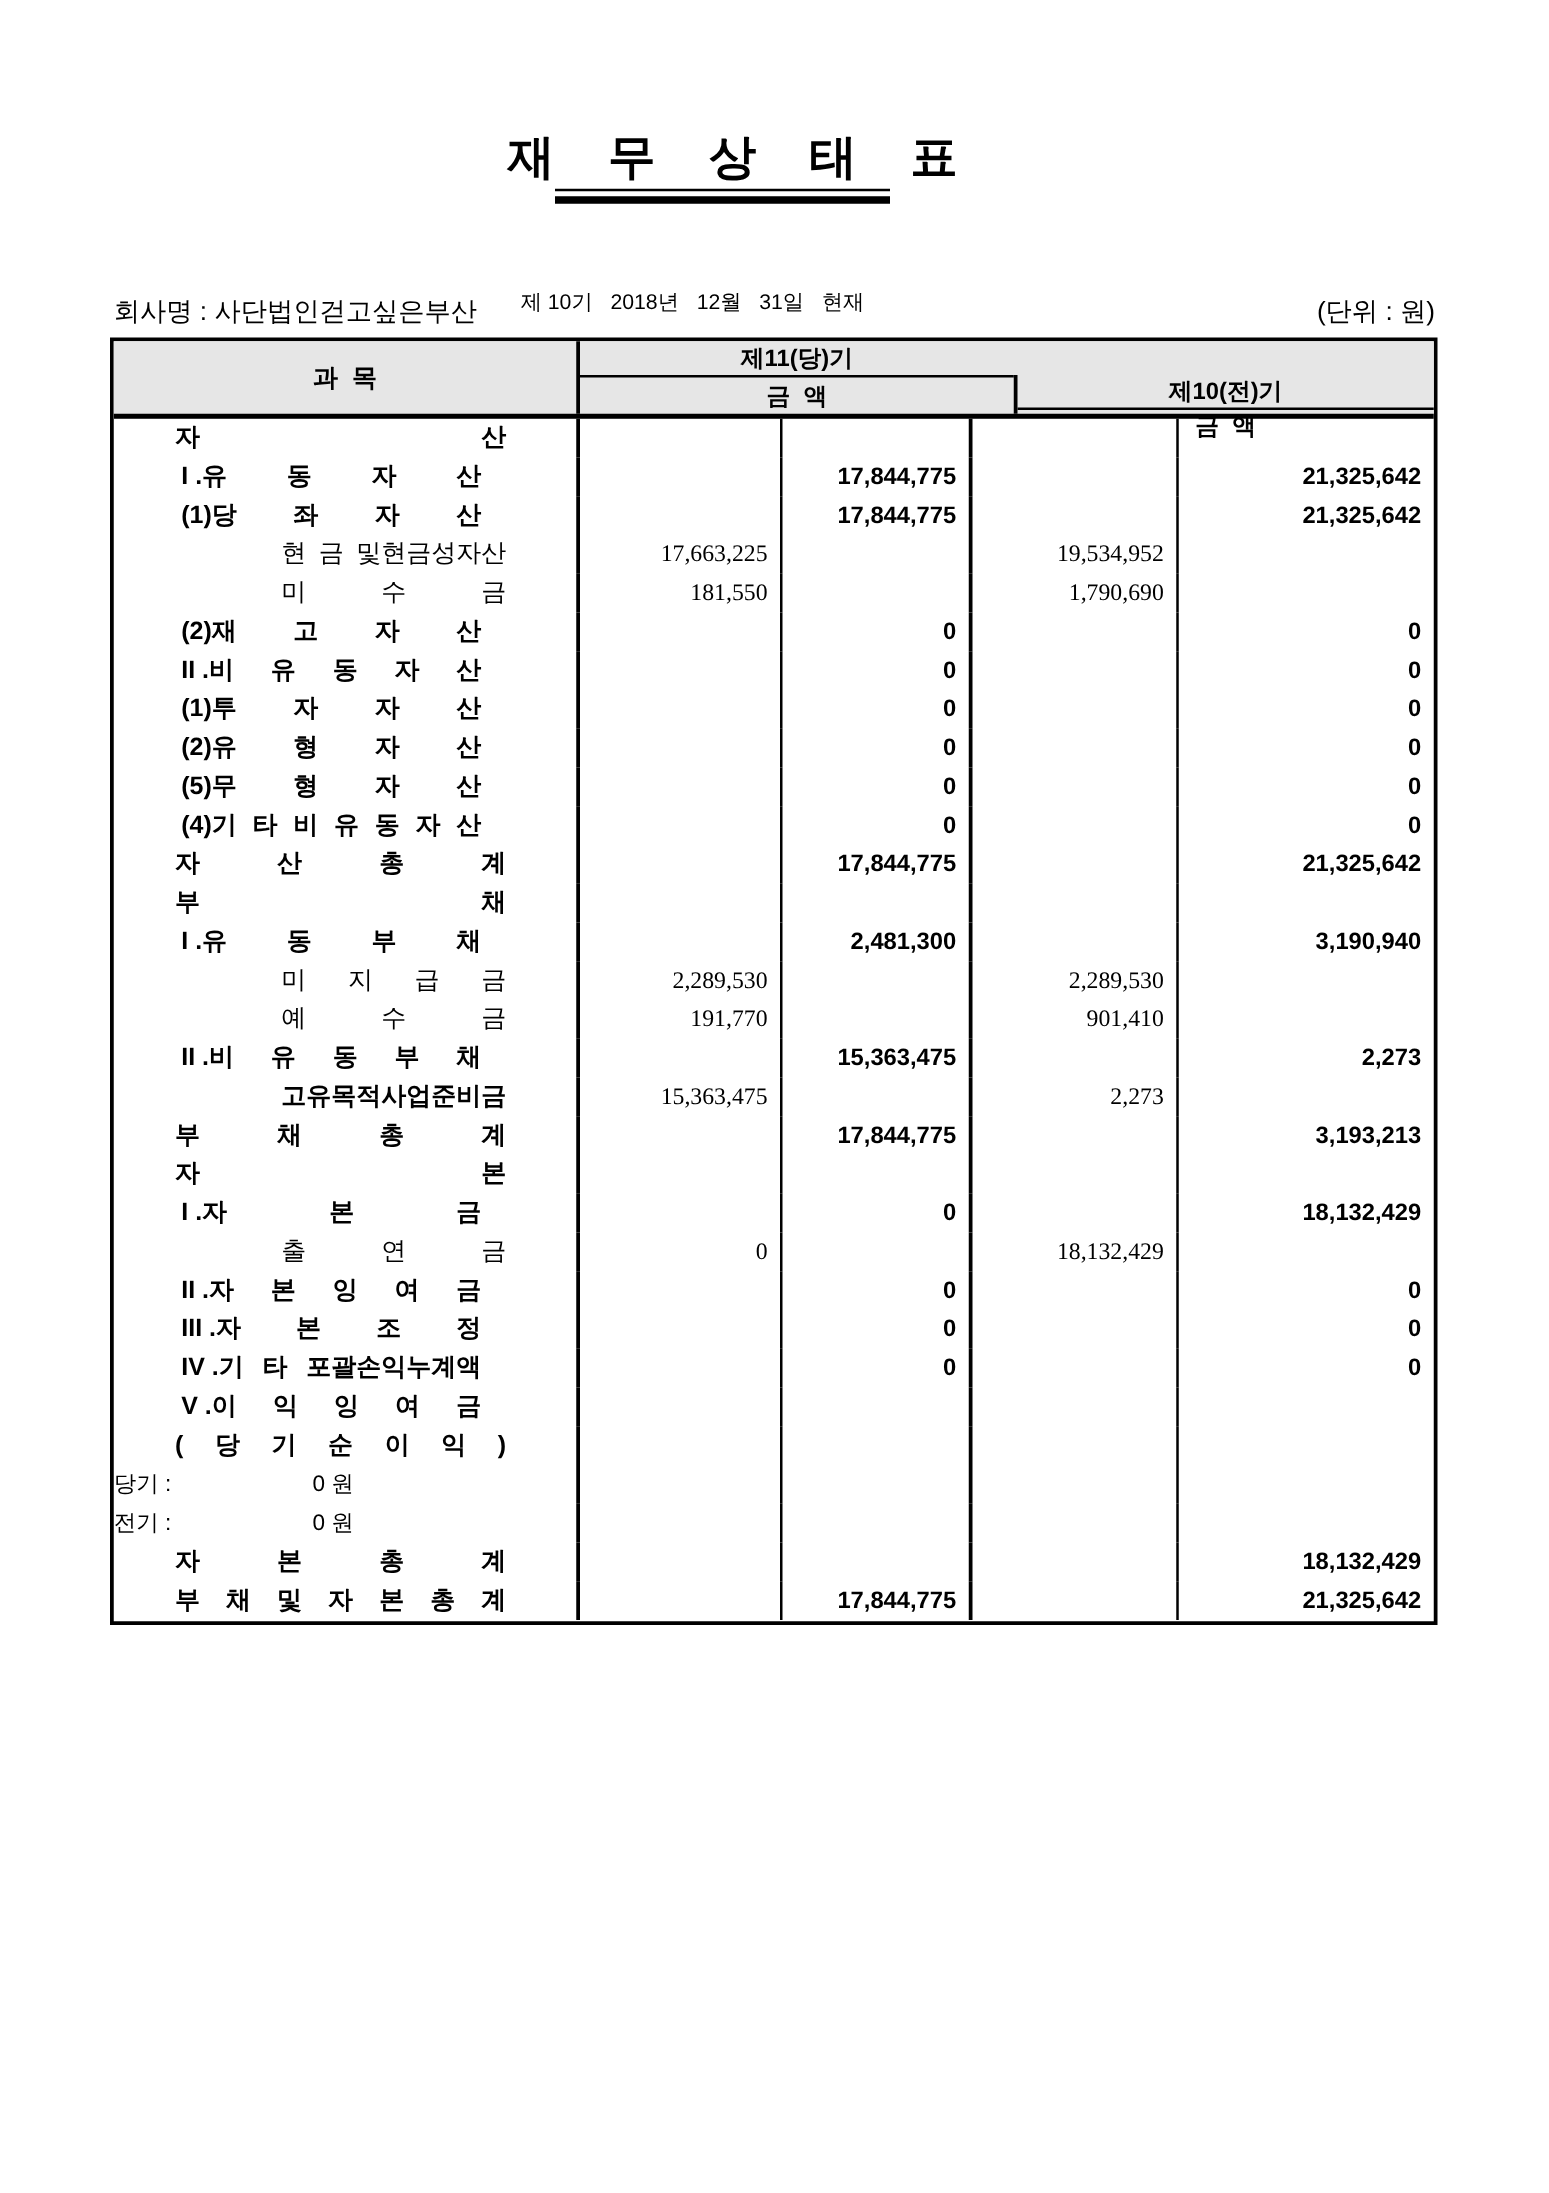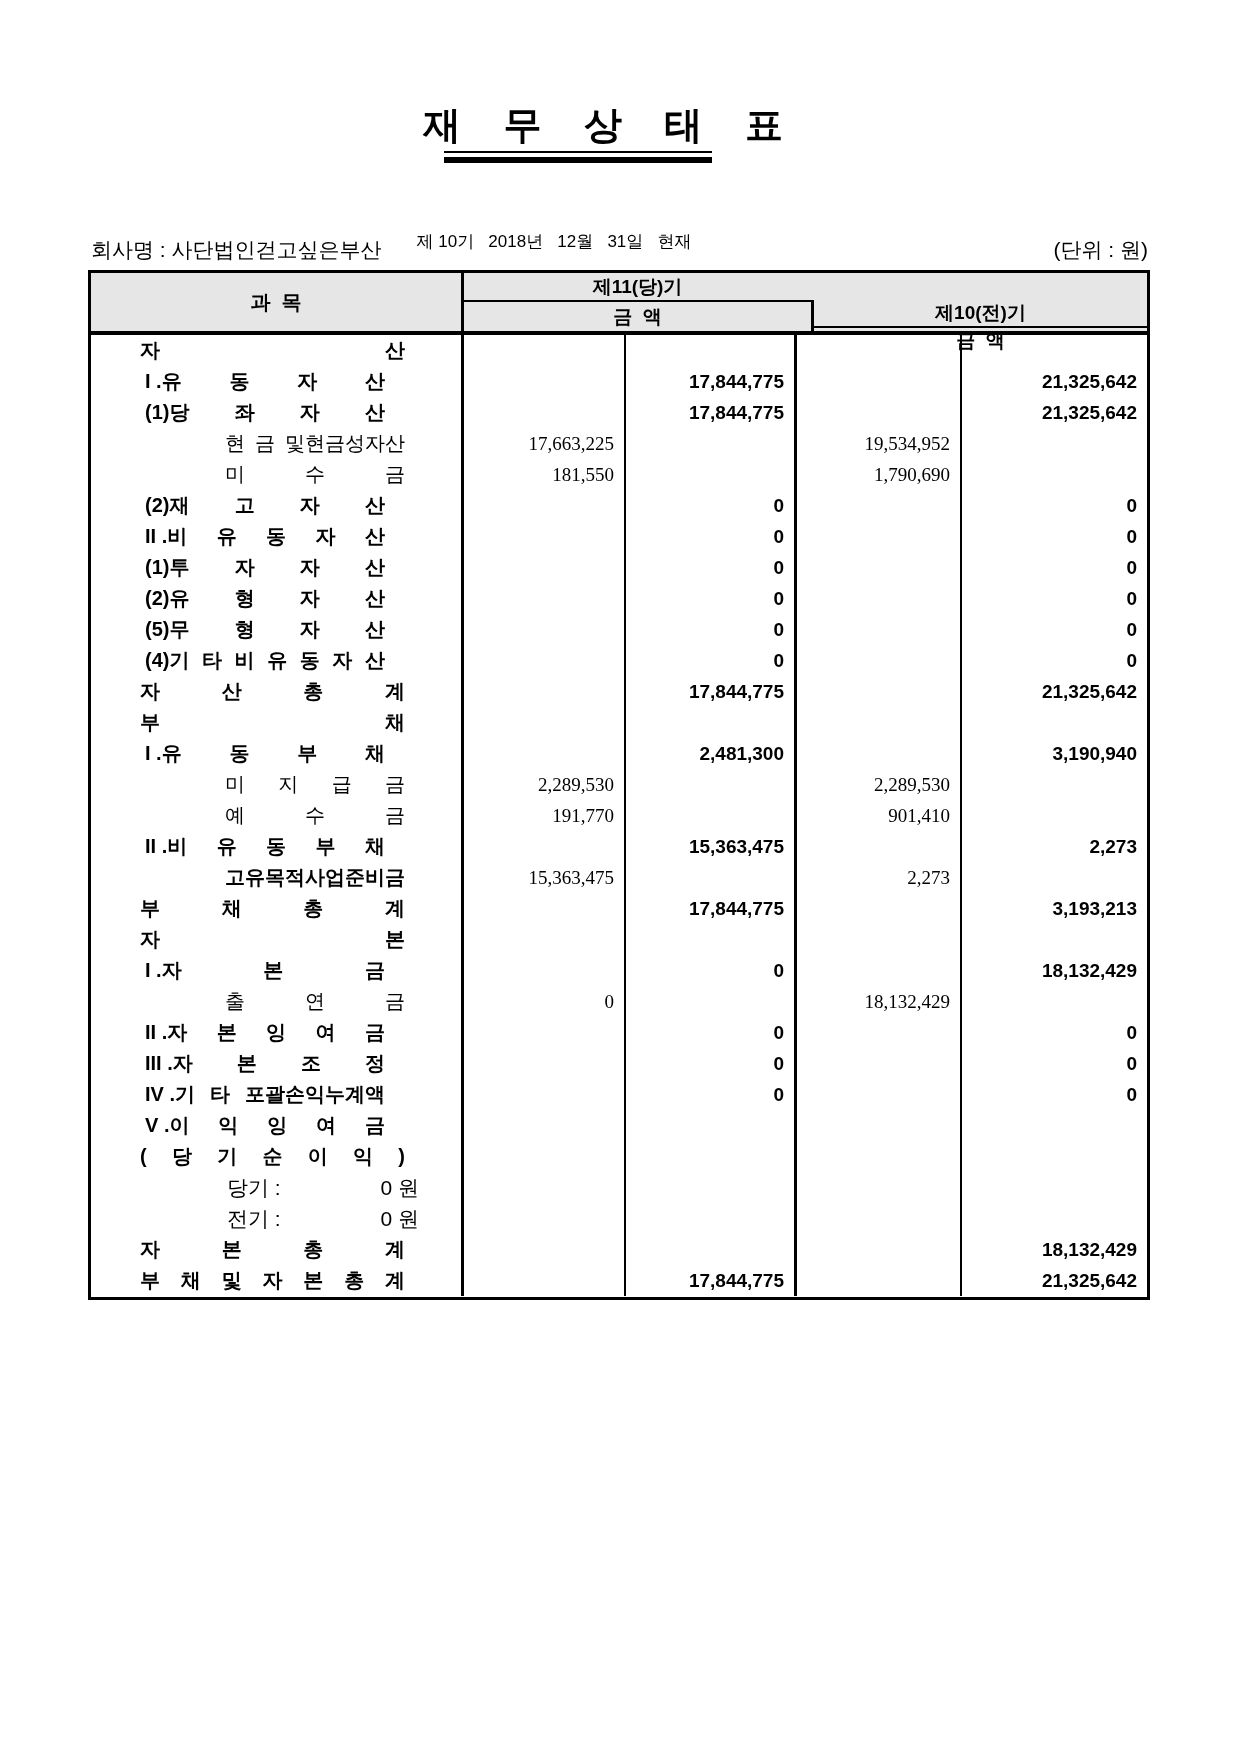--- a/index.html
+++ b/index.html
@@ -10,21 +10,21 @@
     background:#ffffff;
     color:#000;
     font-family:"Liberation Sans","DejaVu Sans",sans-serif;
     overflow:hidden;
   }
   
   .doc-title{
     position:absolute;top:100px;left:0;width:1156px;
     text-align:center;
     font-size:38px;font-weight:bold;
-    letter-spacing:16px;padding-left:33px;
+    letter-spacing:16px;padding-left:16px;
     white-space:pre;
   }
   .title-underline-thin{
     position:absolute;top:151px;left:444px;width:268px;height:2px;background:#000;
   }
   .title-underline-thick{
     position:absolute;top:157px;left:444px;width:268px;height:6px;background:#000;
   }
   .period-block{
     position:absolute;top:174px;left:0;width:1108px;text-align:center;
@@ -61,39 +61,39 @@
   }
   .h-amount{
     flex:1;display:flex;align-items:center;justify-content:center;
     font-size:19px;font-weight:bold;white-space:pre;
   }
   .tbody{flex:1;display:flex;flex-direction:column;}
   .row{height:31px;display:flex;flex-shrink:0;}
   .cell{box-sizing:border-box;height:31px;}
   .cell-label{width:370px;}
   .cell-c1{width:163px;border-left:3px solid #000;}
-  .cell-c2{width:170px;border-left:2px solid #000;padding-left:40px;}
+  .cell-c2{width:151px;border-left:2px solid #000;padding-left:40px;}
   .cell-c3{width:166px;border-left:3px solid #000;}
   .cell-c4{flex:1;border-left:2px solid #000;}
   .amt{
     text-align:right;padding-right:10px;line-height:31px;font-size:19px;
     white-space:pre;
   }
   .amt-detail{font-family:"Liberation Serif","DejaVu Serif",serif;font-weight:normal;}
   .amt-total{font-weight:bold;}
   .lbl{
     display:flex;justify-content:space-between;
     line-height:31px;font-size:20px;white-space:pre;
   }
   .lbl.single{justify-content:center;font-weight:bold;}
   .lbl.bold{font-weight:bold;}
   .lbl.l0{margin-left:49px;width:265px;}
   .lbl.l1{margin-left:54px;width:240px;}
   .lbl.l2{margin-left:134px;width:180px;}
-  .lbl.note{margin-left:136px;width:192px;font-size:21px;line-height:31px;}
+  .lbl.note{width:192px;font-size:18px;line-height:31px;}
 </style>
 </head>
 <body>
 
 <div class="page">
 
   <div class="doc-title">재 무 상 태 표</div>
   <div class="title-underline-thin"></div>
   <div class="title-underline-thick"></div>
 

